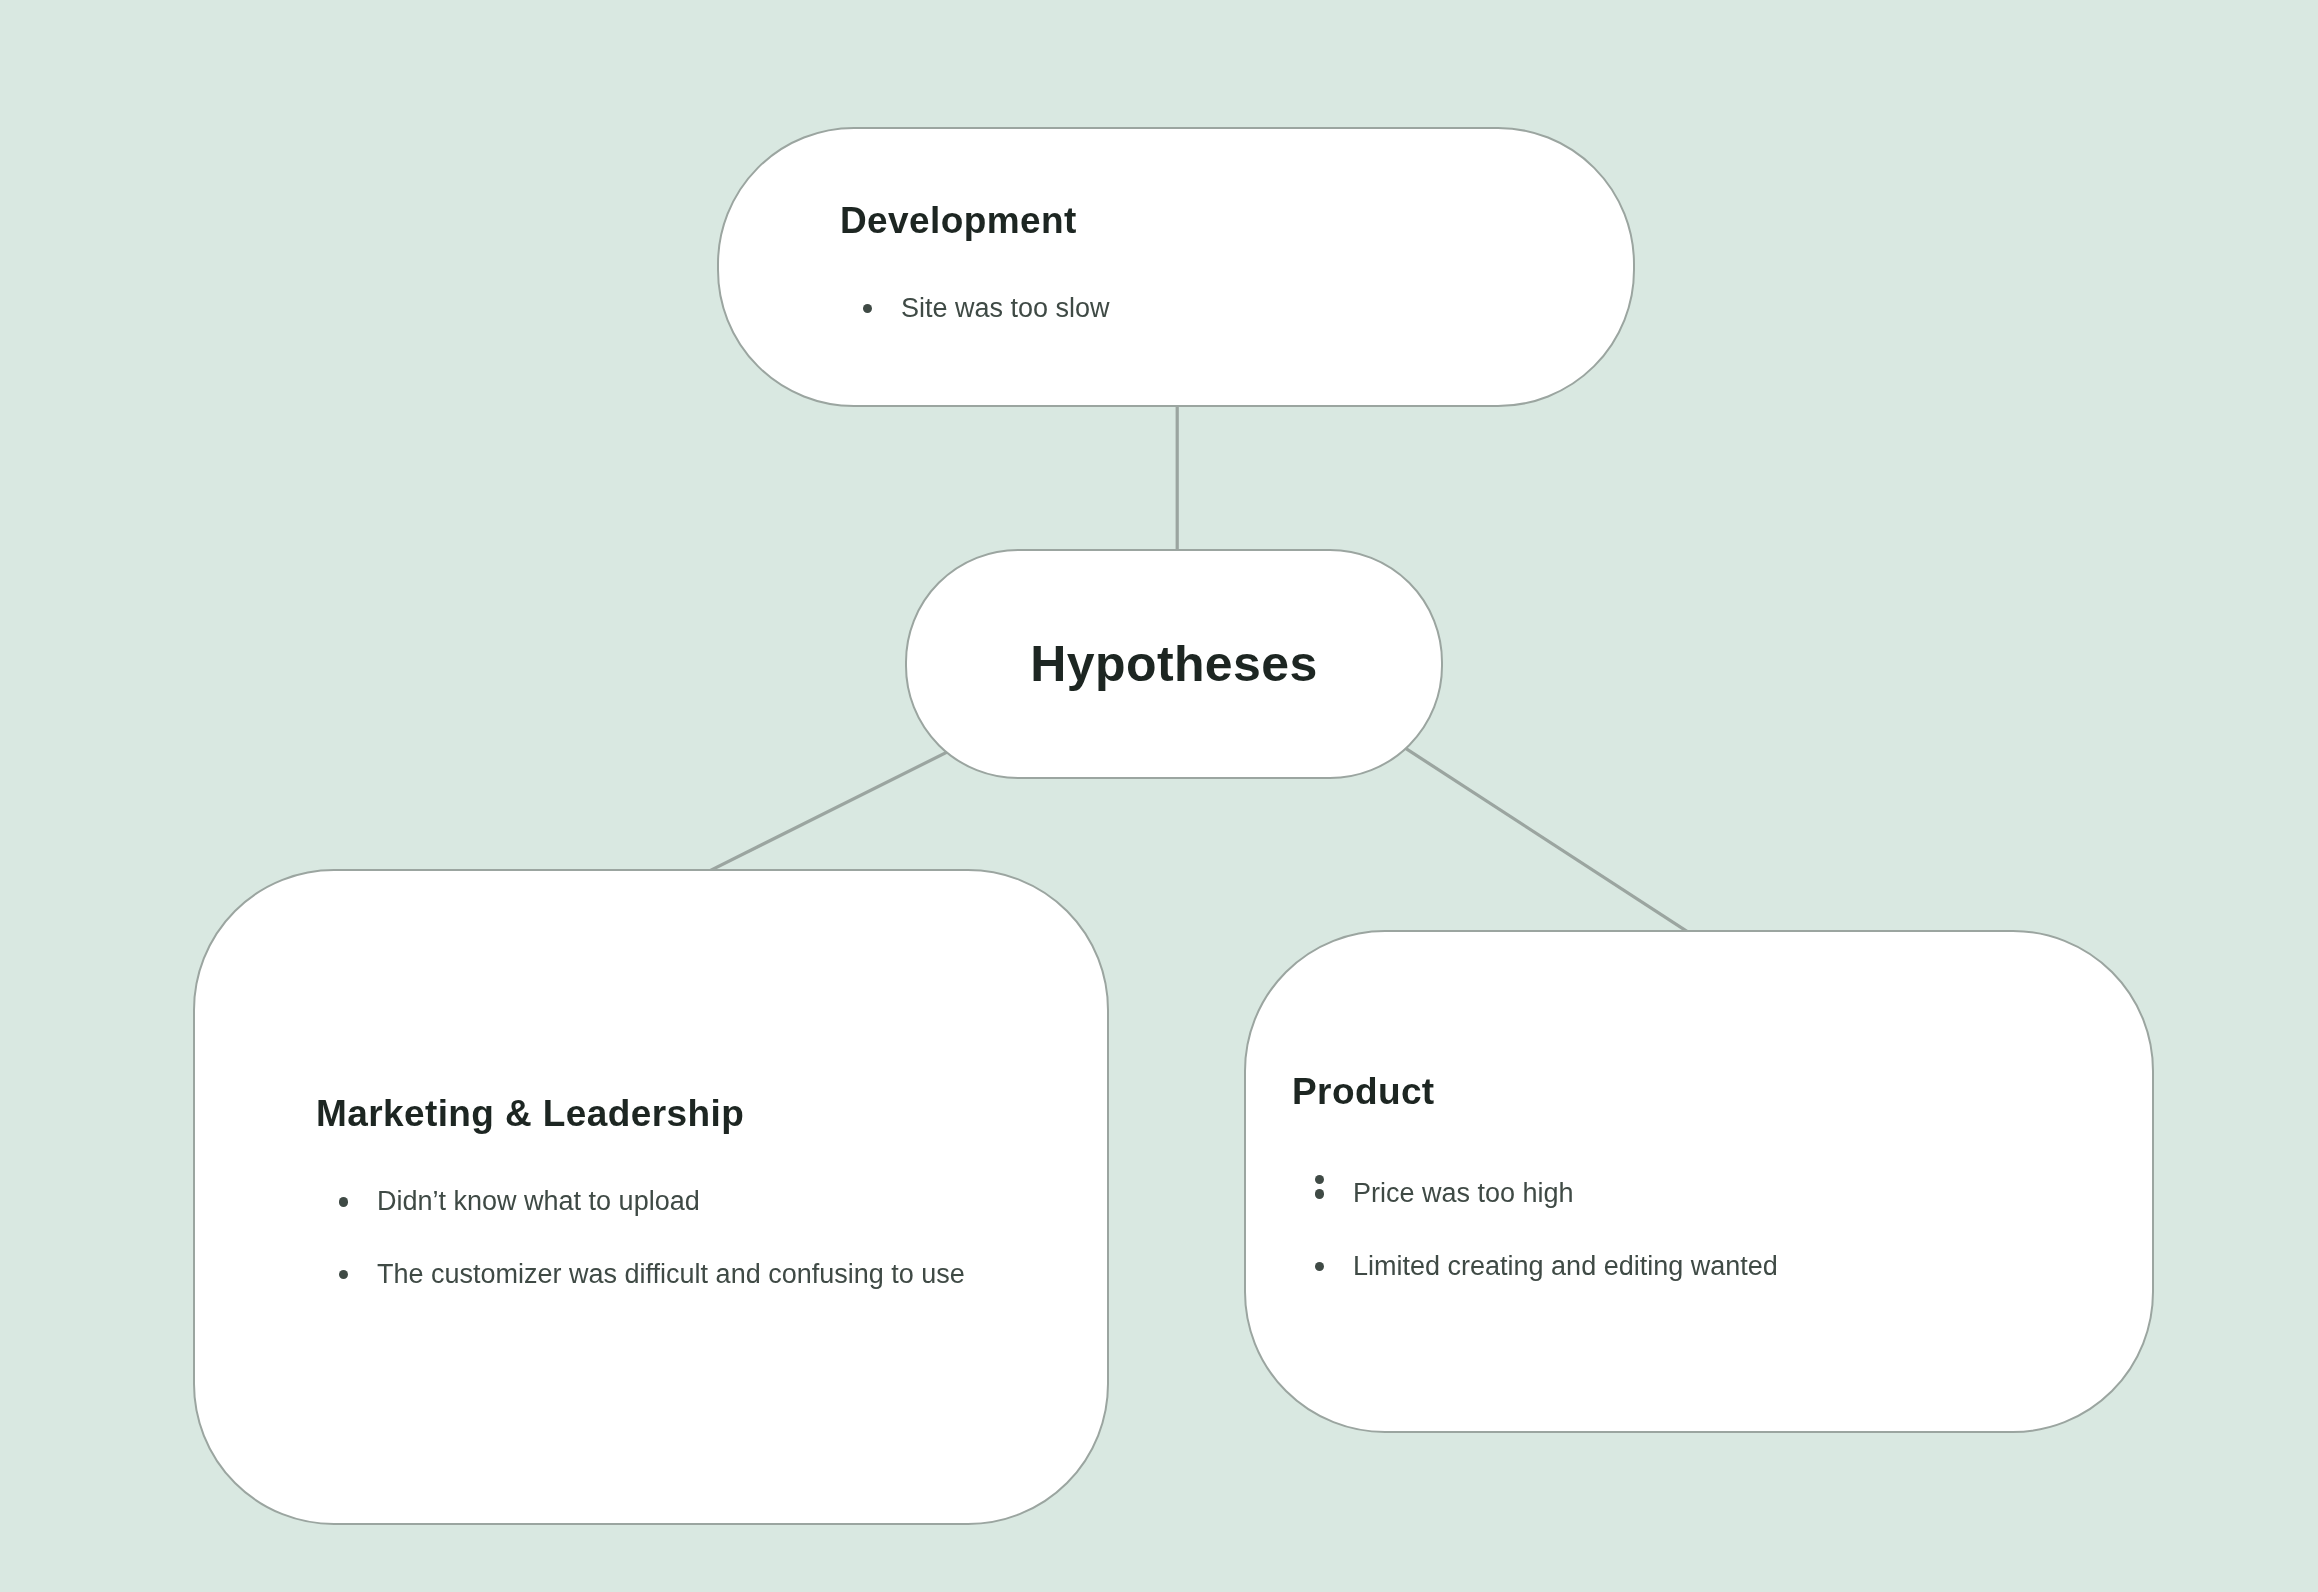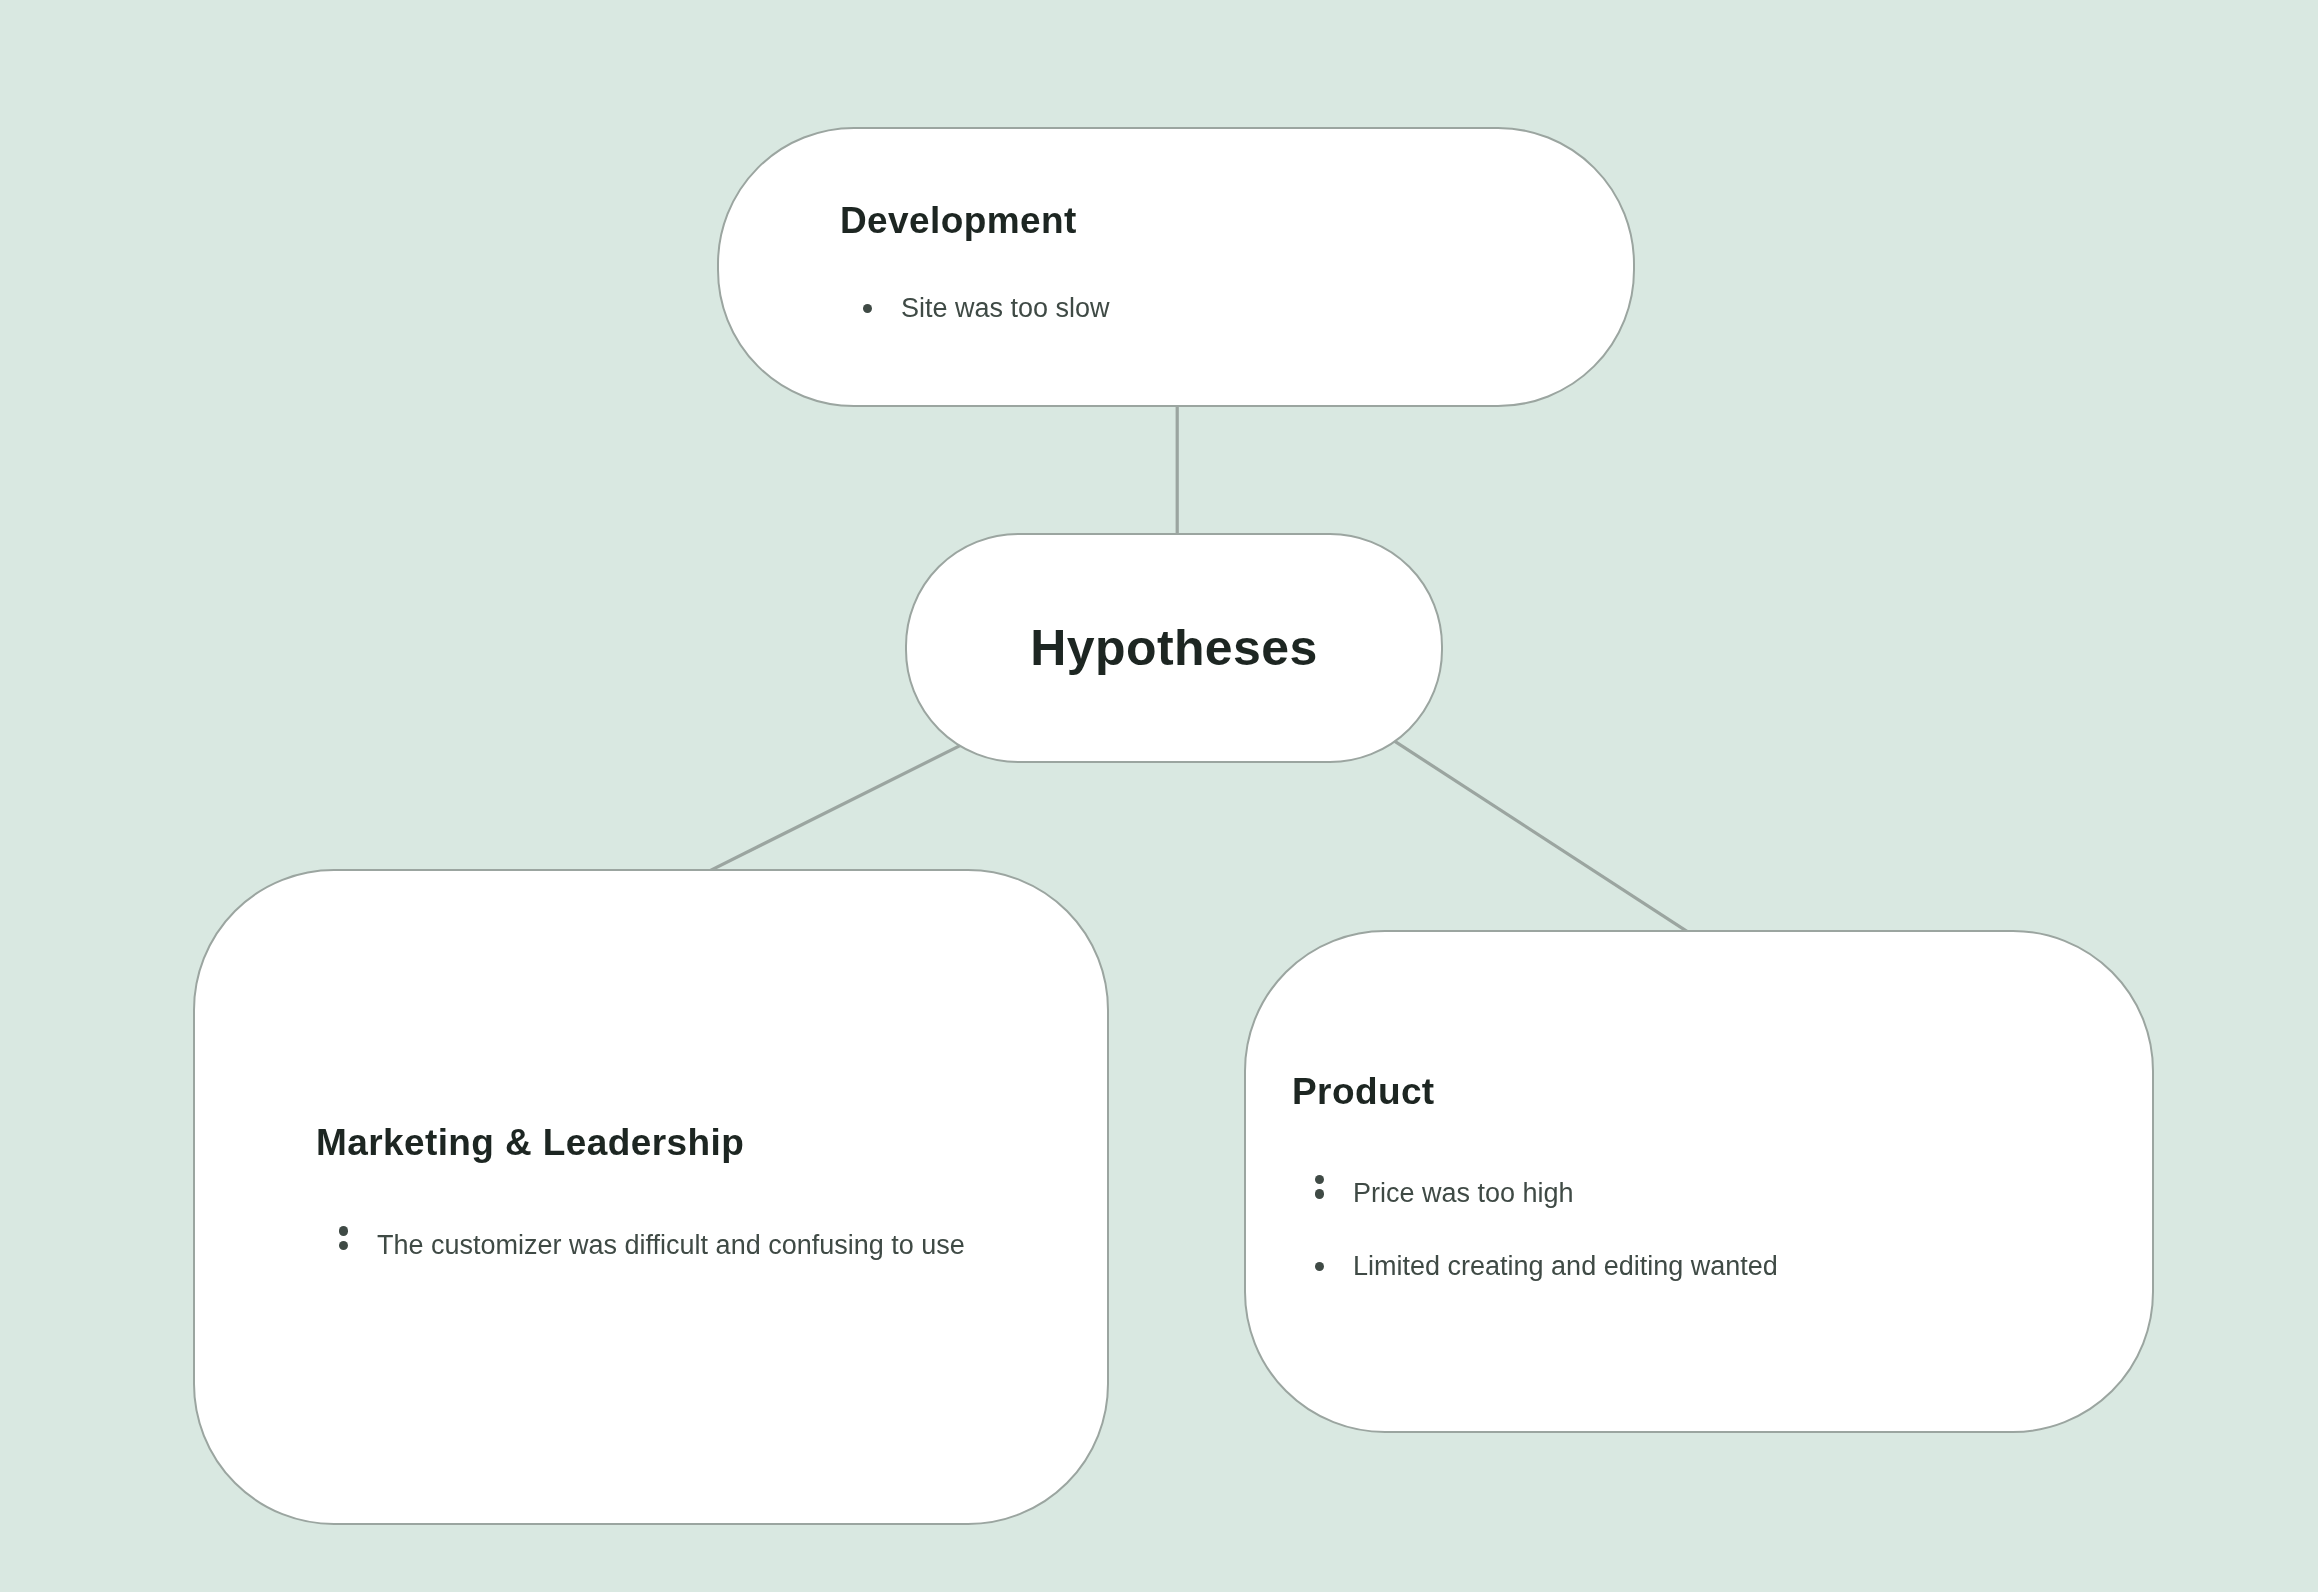--- a/index.html
+++ b/index.html
@@ -70,21 +70,21 @@
   .node-development {
     left: 717px;
     top: 127px;
     width: 918px;
     height: 280px;
     border-radius: 137px;
     padding: 0 97px 0 121px;
   }
   .node-hypotheses {
     left: 905px;
-    top: 533px;
+    top: 549px;
     width: 538px;
     height: 230px;
     border-radius: 113px;
     align-items: center;
   }
   .node-hypotheses .node-title {
     font-size: 50px;
     line-height: 56px;
     margin: 0;
   }
@@ -123,21 +123,21 @@
       </ul>
   </div>
 
   <div class="node node-hypotheses">
     <div class="node-title">Hypotheses</div>
   </div>
 
   <div class="node node-marketing">
     <div class="node-title">Marketing &amp; Leadership</div>
     <ul class="bullet-list">
-        <li class="bullet-item"><span class="bullet-dot"></span></li>
+        <li class="bullet-item"><span class="bullet-dot"></span><span>Didn’t know what to upload</span></li>
         <li class="bullet-item"><span class="bullet-dot"></span><span>The customizer was difficult and confusing to use</span></li>
       </ul>
   </div>
 
   <div class="node node-product">
     <div class="node-title">Product</div>
     <ul class="bullet-list">
         <li class="bullet-item"><span class="bullet-dot"></span></li>
         <li class="bullet-item"><span class="bullet-dot"></span><span>Price was too high</span></li>
         <li class="bullet-item"><span class="bullet-dot"></span><span>Limited creating and editing wanted</span></li>

